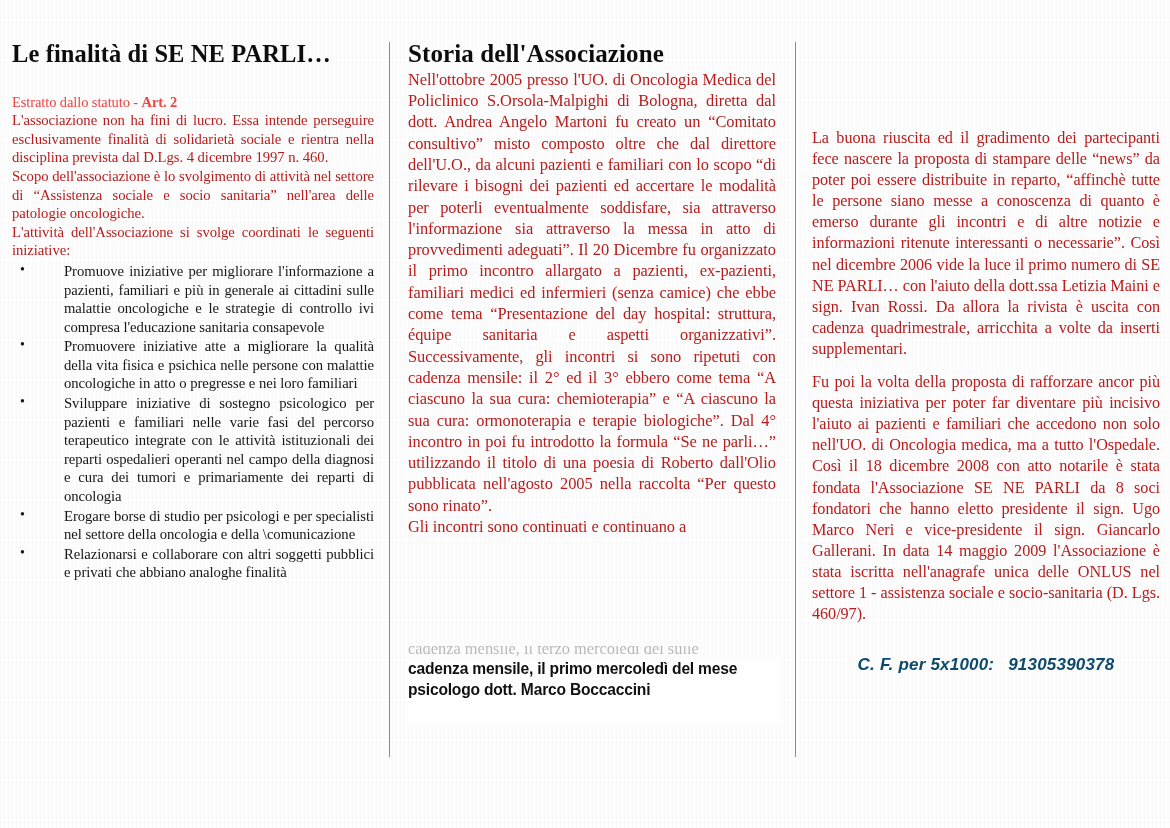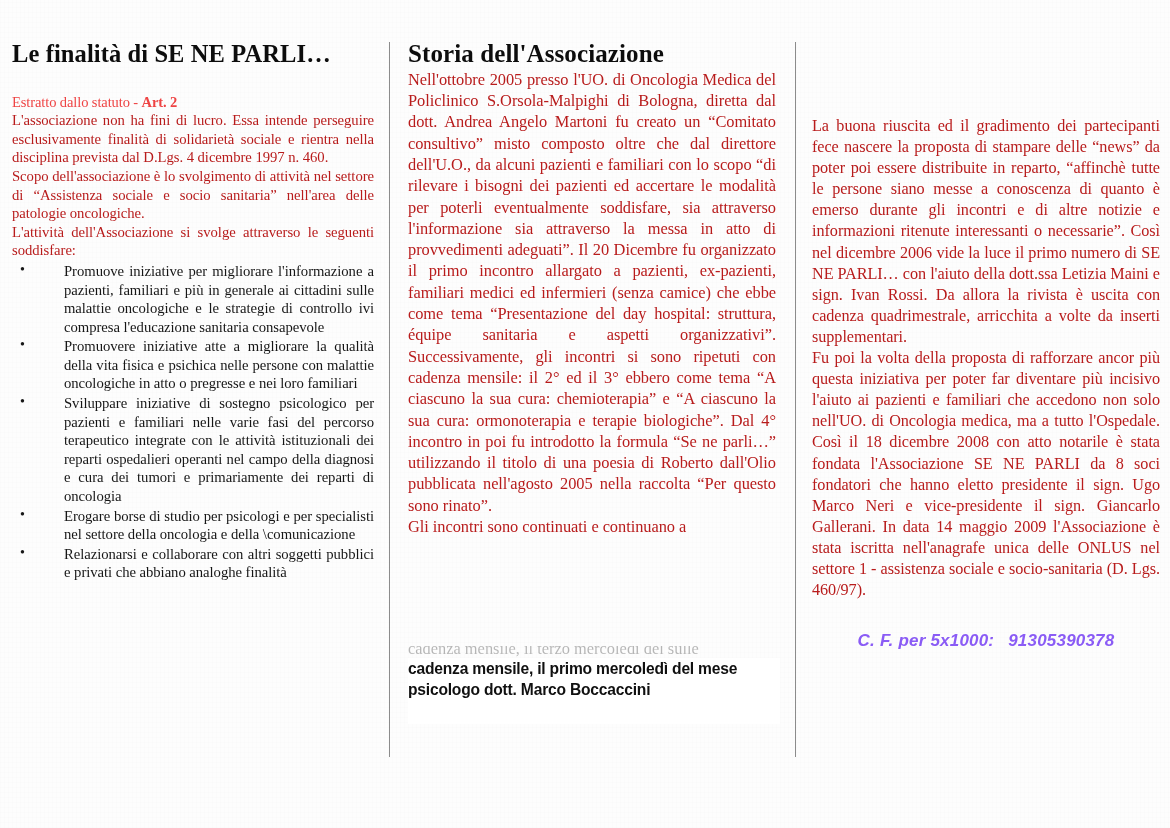--- a/index.html
+++ b/index.html
@@ -93,21 +93,21 @@
     font-size: 15.3px;
     line-height: 19.6px;
     text-align: justify;
     text-justify: inter-word;
     color: #b91c1c;
     letter-spacing: -0.05px;
     hyphens: none;
   }
   .col-1 p.body { font-size: 14.7px; line-height: 18.6px; }
   .col-2 p.body { font-size: 16.4px; line-height: 21.3px; }
-  .col-3 p.body { font-size: 16.2px; line-height: 21.1px; }
+  .col-3 p.body { font-size: 16.2px; line-height: 21.1px; margin-top: 12px; }
 
   .gap-top { margin-top: 22px; }
   .gap-sm  { margin-top: 0px; }
 
   ul.aims {
     list-style: none;
     margin: 2px 0 0 0;
     padding: 0;
   }
   ul.aims li {
@@ -131,21 +131,21 @@
 
   
   .col-3 { top: 116px; }
 
   .cf-line {
     margin-top: 30px;
     font-family: "Liberation Sans", sans-serif;
     font-style: italic;
     font-weight: 700;
     font-size: 17px;
-    color: #8b5cf6;
+    color: #0c4a6e;
     text-align: center;
     letter-spacing: .2px;
   }
   .cf-line .cf-label { margin-right: 14px; }
 
   
   .patch {
     position: absolute;
     left: 408px;
     top: 658px;
@@ -201,21 +201,21 @@
       <h1 class="section-title">Le finalità di SE NE PARLI…</h1>
 
       <div class="subtitle">
         <span>Estratto dallo statuto  -  </span><span class="art">Art. 2</span>
       </div>
 
       <p class="body gap-top">L'associazione non ha fini di lucro. Essa intende perseguire esclusivamente finalità di solidarietà sociale e rientra nella disciplina prevista dal D.Lgs. 4 dicembre 1997 n. 460.</p>
 
       <p class="body gap-sm">Scopo dell'associazione è lo svolgimento di attività nel settore di “Assistenza sociale e socio sanitaria” nell'area delle patologie oncologiche.</p>
 
-      <p class="body gap-sm">L'attività dell'Associazione si svolge attraverso le seguenti soddisfare:</p>
+      <p class="body gap-sm">L'attività dell'Associazione si svolge coordinati le seguenti iniziative:</p>
 
       <ul class="aims">
         <li>
           <span class="bullet">•</span>
           <span>Promuove iniziative per migliorare l'informazione a pazienti, familiari e più in generale ai cittadini sulle malattie oncologiche e le strategie di controllo ivi compresa l'educazione sanitaria consapevole</span>
         </li>
         <li>
           <span class="bullet">•</span>
           <span>Promuovere iniziative atte a migliorare la qualità della vita fisica e psichica nelle persone con malattie oncologiche in atto o pregresse e nei loro familiari</span>
         </li>

